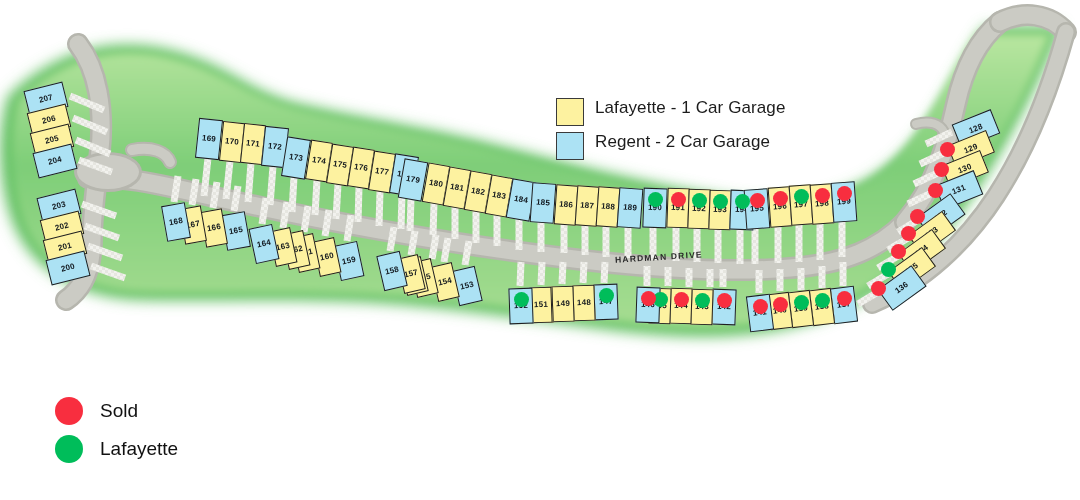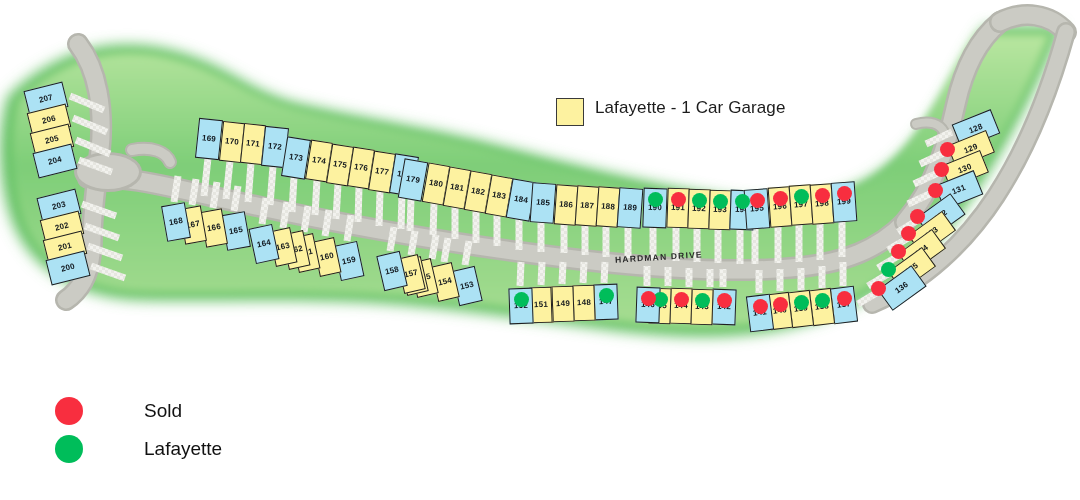--- a/index.html
+++ b/index.html
@@ -11,21 +11,21 @@
   
   .type-legend{position:absolute;left:556px;top:98px;z-index:40;}
   .type-row{display:flex;margin-bottom:6px;}
   .type-sw{width:26px;height:26px;border:1px solid #3a3a3a;margin-right:11px;}
   .sw-laf{background:#fdf2a0;}
   .sw-reg{background:#ace2f4;}
   .type-label{font-size:17px;color:#1c1c1c;letter-spacing:.1px;white-space:nowrap;}
 
   
   .status-legend{position:absolute;left:55px;top:392px;z-index:40;}
-  .status-row{display:flex;align-items:center;height:38px;gap:44px;}
+  .status-row{display:flex;align-items:center;height:38px;}
   .status-dot{width:28px;height:28px;border-radius:50%;margin-right:17px;}
   .dot-sold{background:#f82e3f;}
   .dot-avail{background:#00bd5a;}
   .status-label{font-size:19px;color:#111;}
 
   
   .lot{position:absolute;box-sizing:border-box;border:1.3px solid #1f1f1f;
        display:flex;align-items:center;justify-content:center;}
   .lot.laf{background:#fdf2a0;}
   .lot.reg{background:#ace2f4;}
@@ -517,20 +517,24 @@
       <div class="lot reg" style="left: 164px; top: 204px; width: 24px; height: 36px; transform: rotate(-10deg);">
         <span class="num">168</span>
       </div>
     </div>
 
   <div class="type-legend">
     <div class="type-row">
       <span class="type-sw sw-laf"></span>
       <span class="type-label">Lafayette - 1 Car Garage</span>
     </div>
+    <div class="type-row">
+      <span class="type-sw sw-reg"></span>
+      <span class="type-label">Regent - 2 Car Garage</span>
+    </div>
   </div>
 
   <div class="status-legend">
     <div class="status-row">
       <span class="status-dot dot-sold"></span>
       <span class="status-label">Sold</span>
     </div>
     <div class="status-row">
       <span class="status-dot dot-avail"></span>
       <span class="status-label">Lafayette</span>

